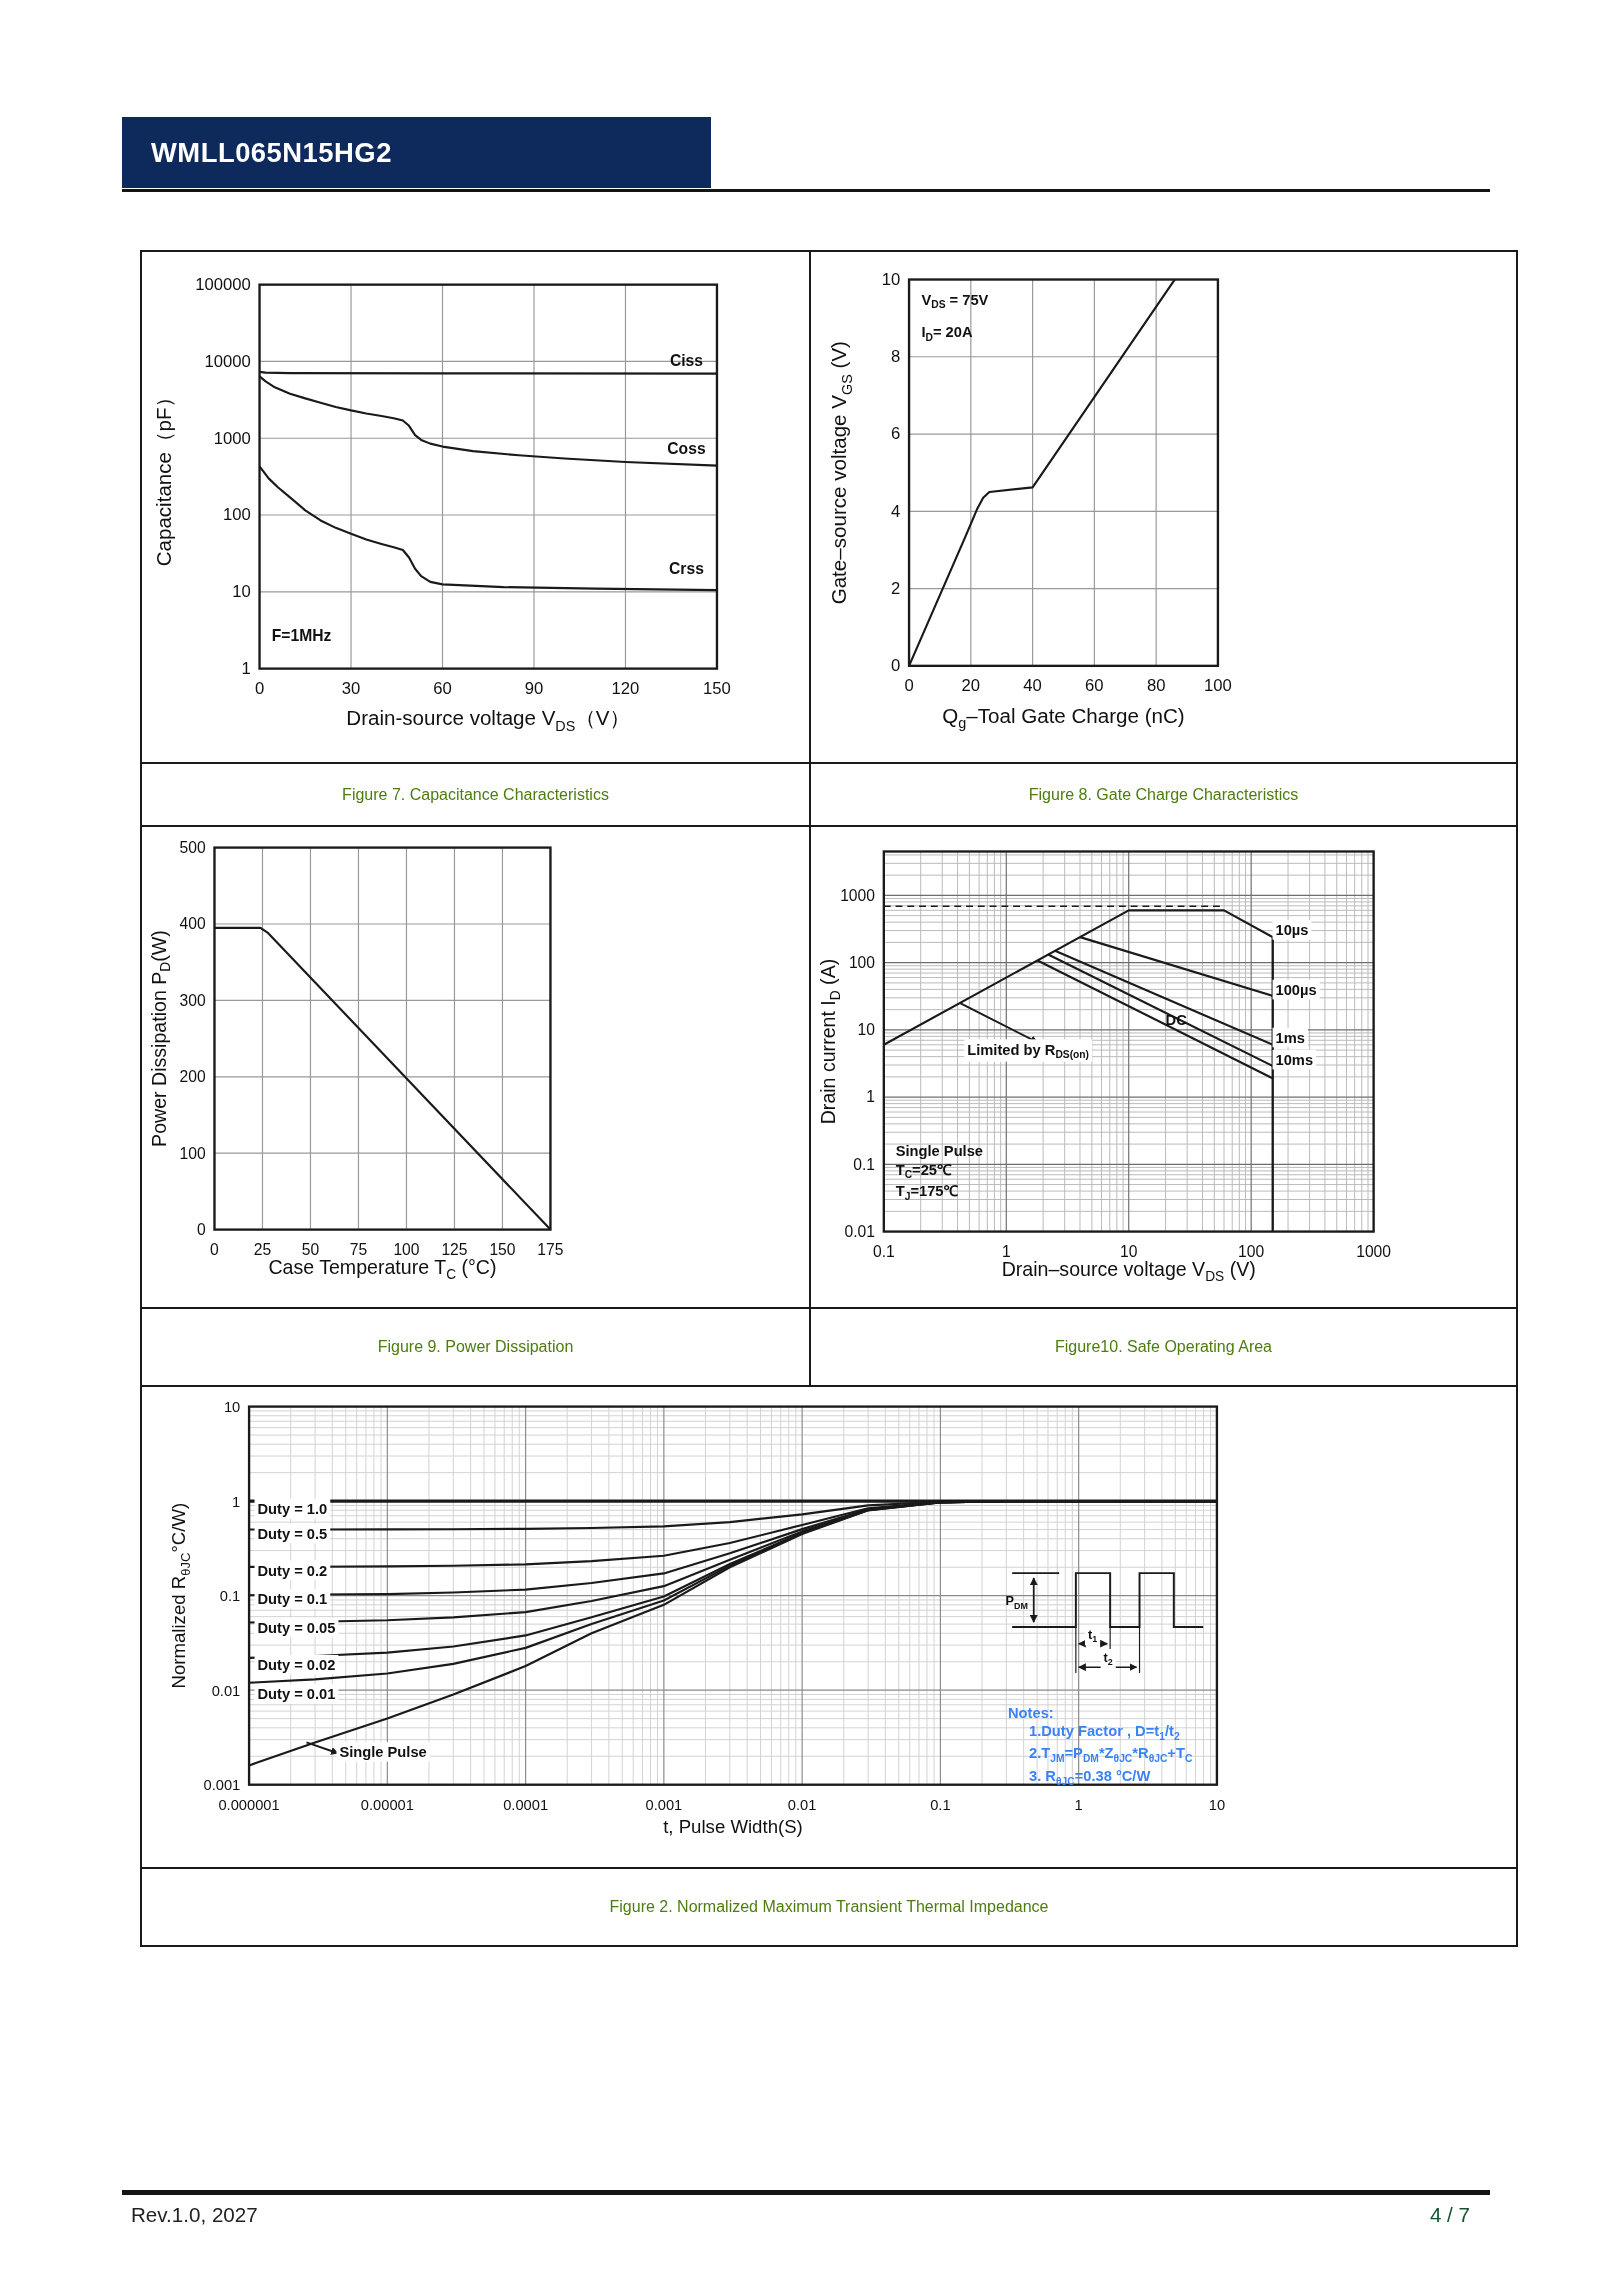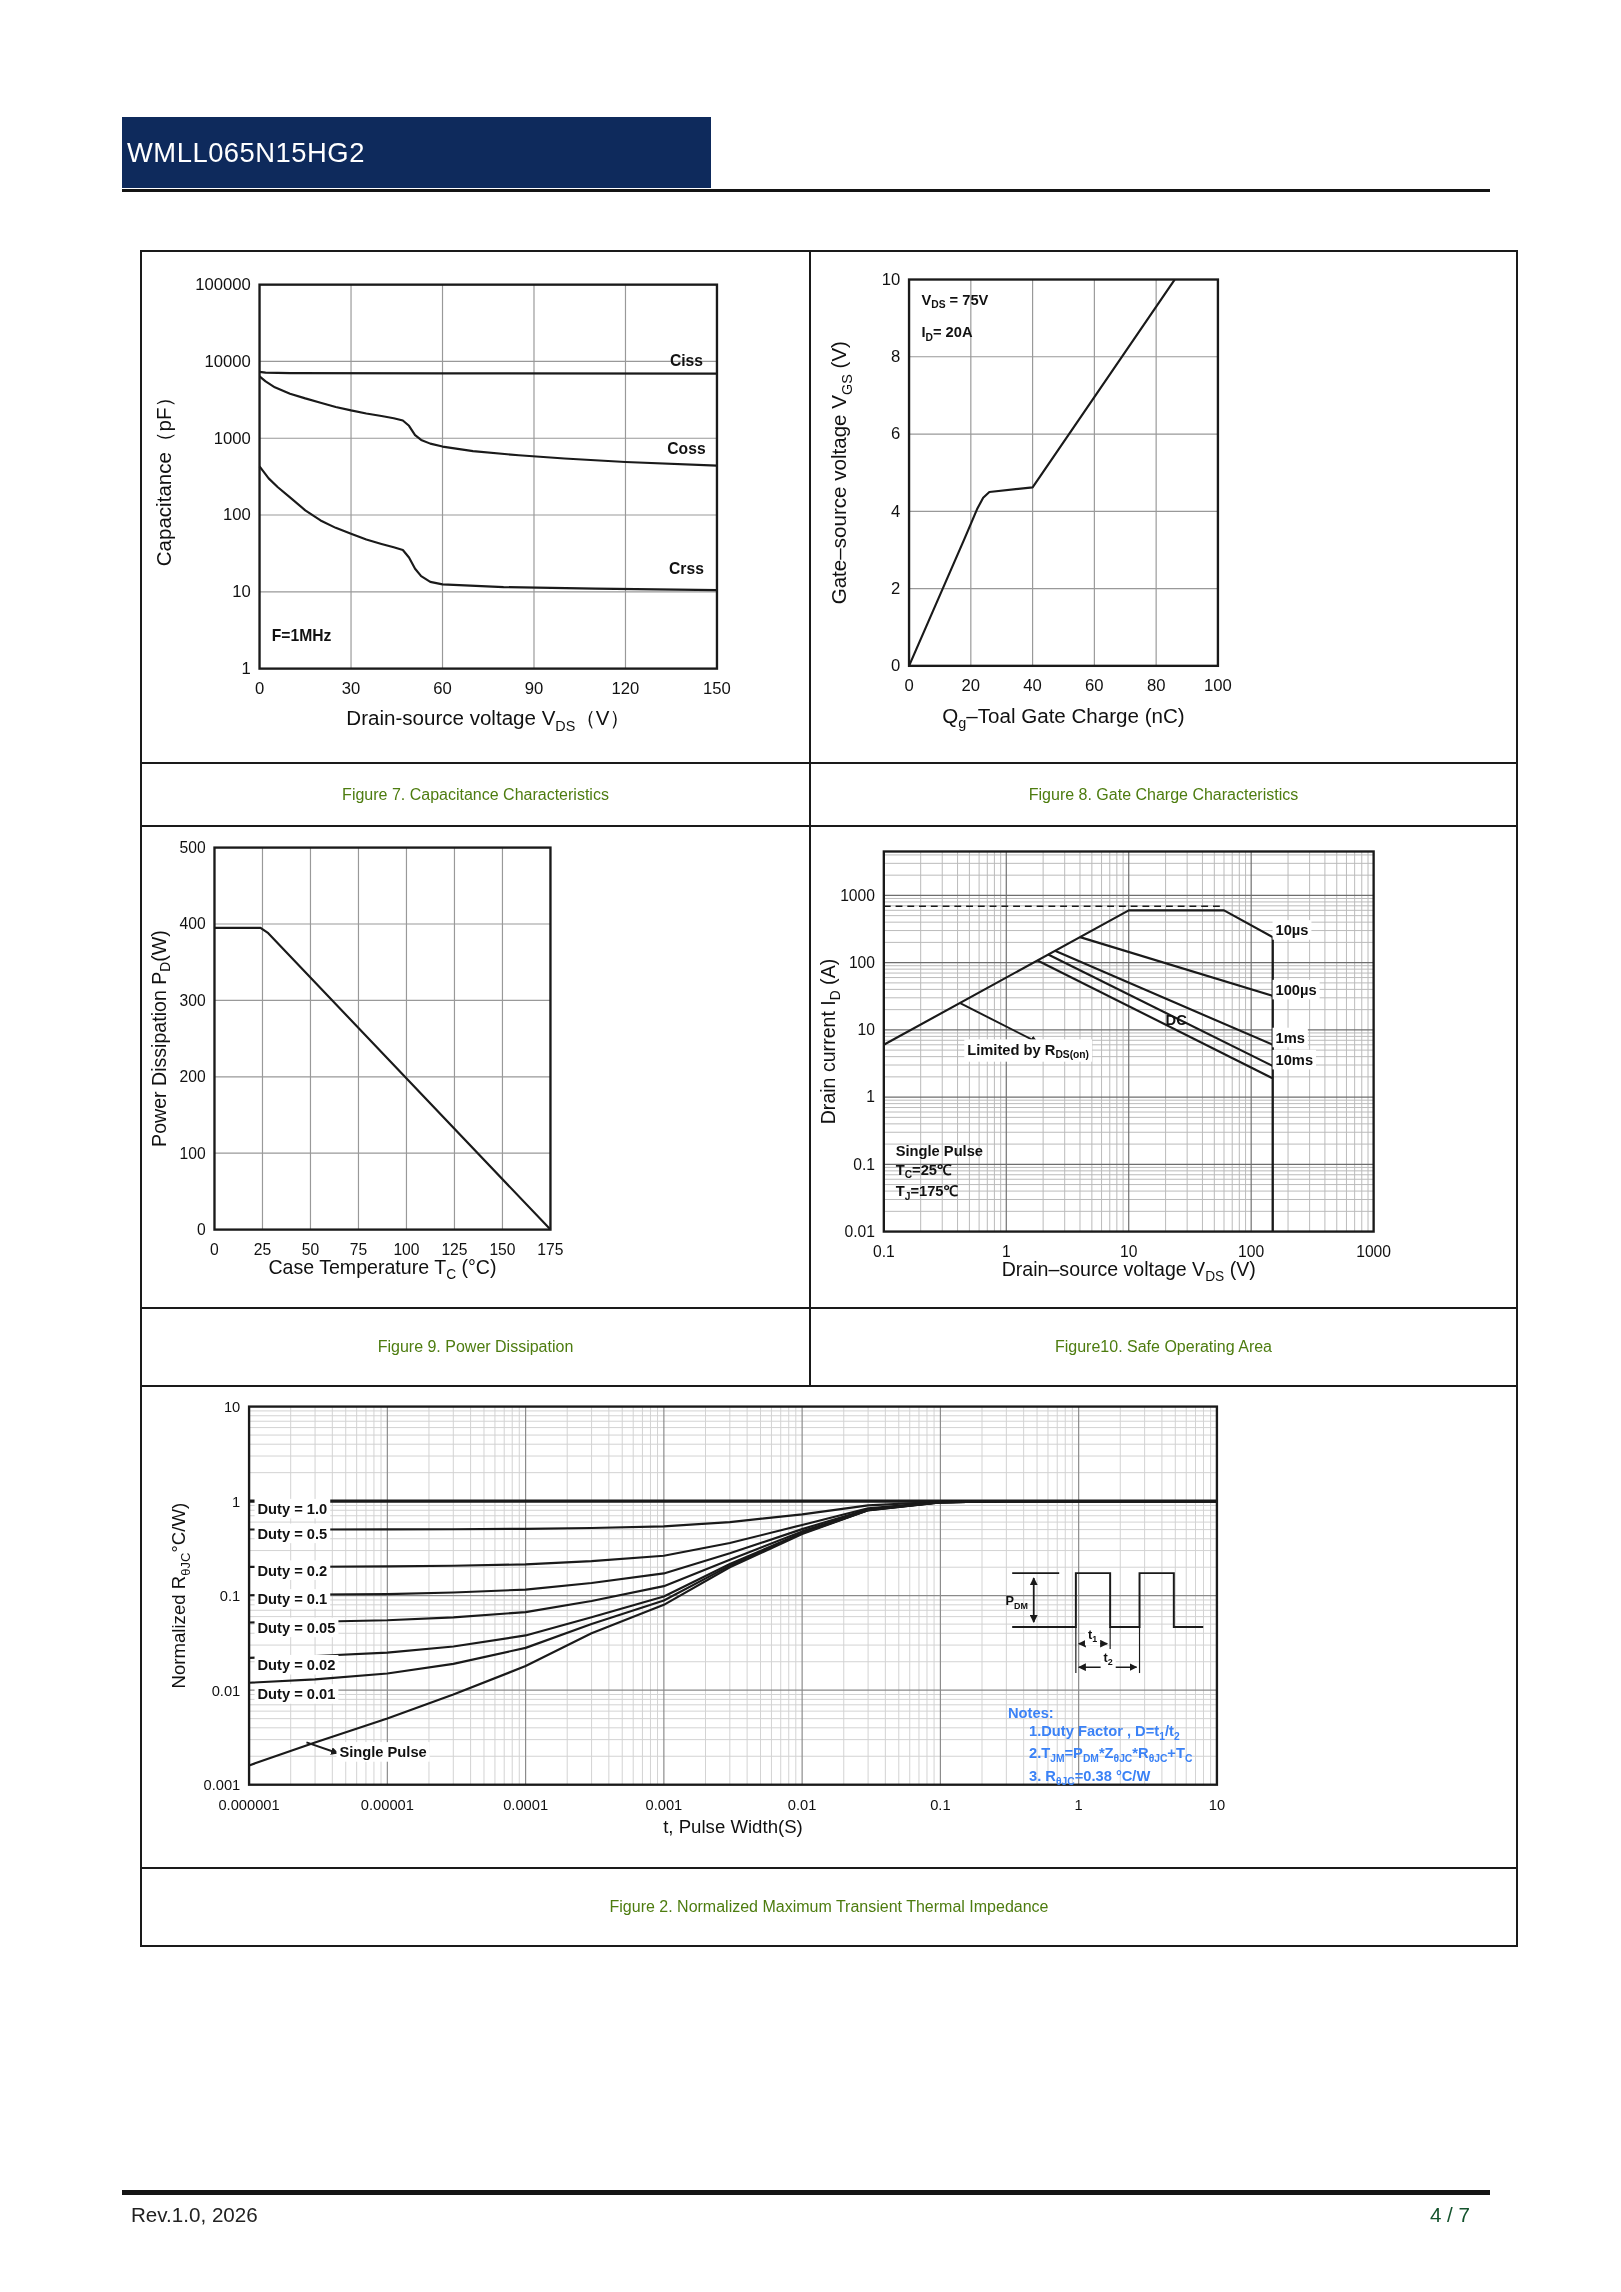--- a/index.html
+++ b/index.html
@@ -1,19 +1,19 @@
 <!DOCTYPE html>
 <html><head>
 <meta charset="utf-8">
 <style>
   html,body{margin:0;padding:0;background:#e8e8e8;}
   .page{position:relative;width:1621px;height:2293px;background:#ffffff;margin:0 auto;
         font-family:"Liberation Sans",sans-serif;color:#111;overflow:hidden;}
   .header-bar{position:absolute;left:122px;top:117px;width:589px;height:71px;background:#0e2a5c;}
-  .part-no{display:block;padding-left:5px;line-height:71px;color:#ffffff;font-size:27.4px;font-weight:normal;letter-spacing:0.5px;}
+  .part-no{display:block;padding-left:29px;line-height:71px;color:#ffffff;font-size:27.4px;font-weight:bold;letter-spacing:0.5px;}
   .header-rule{position:absolute;left:122px;top:189px;width:1368px;height:2.9px;background:#141414;}
   .sheet{position:absolute;left:140px;top:250px;width:1374px;border:2px solid #1a1a1a;box-sizing:content-box;}
   .row{display:flex;}
   .row + .row{border-top:2px solid #1a1a1a;}
   .cell{position:relative;box-sizing:border-box;}
   .w-l{width:669px;flex:0 0 669px;border-right:2px solid #1a1a1a;}
   .w-r{flex:1 1 auto;}
   .w-f{width:100%;}
   .cap{display:flex;align-items:center;justify-content:center;font-size:16px;color:#4d7c0f;}
   svg.chart{display:block;}
@@ -490,16 +490,16 @@
           <div class="nl">3. R<sub>θJC</sub>=0.38 °C/W</div>
         </div>
       </div>
     </div>
     <div class="row" style="height:76px">
       <div class="cell w-f cap">Figure 2. Normalized Maximum Transient Thermal Impedance</div>
     </div>
   </div>
 
   <div class="footer-rule"></div>
-  <div class="footer-rev">Rev.1.0, 2026</div>
+  <div class="footer-rev">Rev.1.0, 2027</div>
   <div class="footer-page">4 / 7</div>
 </div>
 
 
 </body></html>

